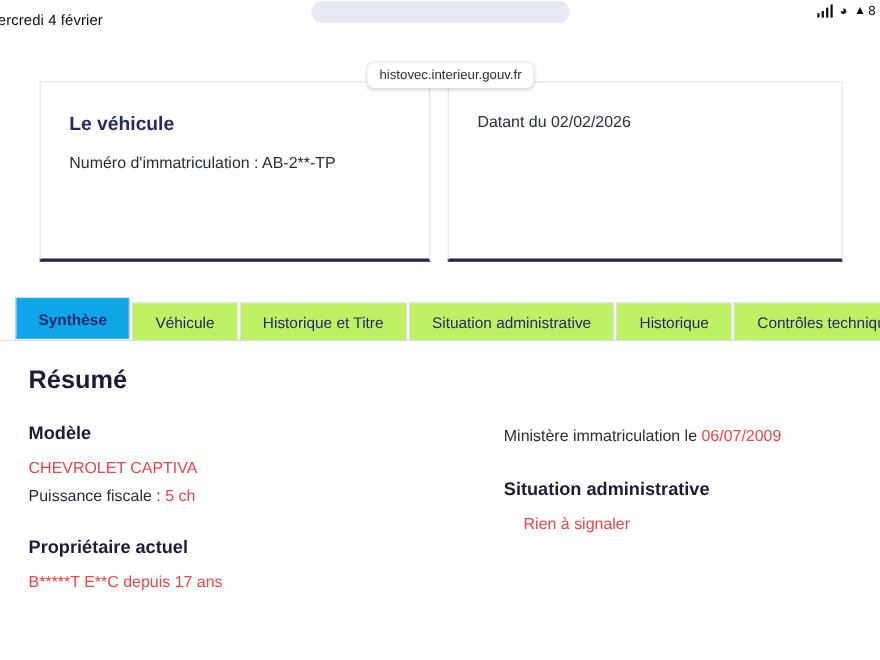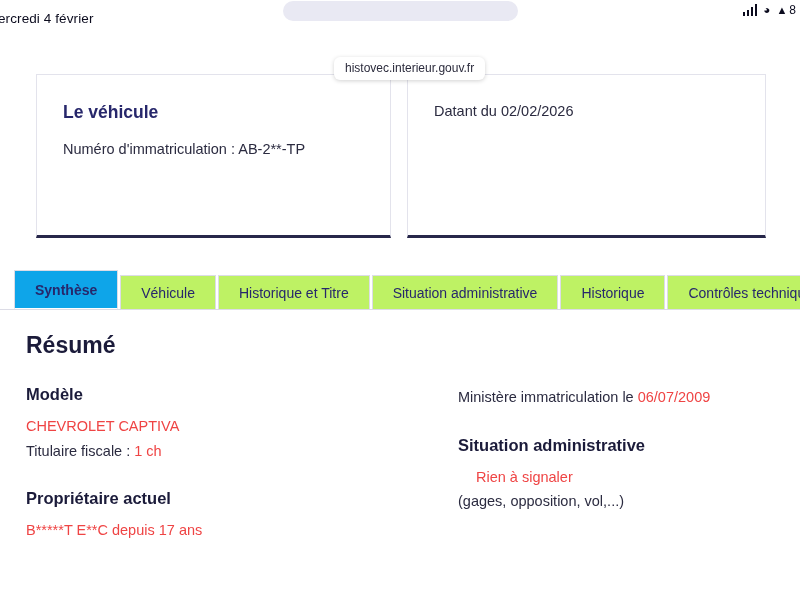--- a/index.html
+++ b/index.html
@@ -224,21 +224,21 @@
     <div class="grid">
 
       <div class="col left">
 
         <div class="block">
           <h3>Modèle</h3>
           <div class="line">
             <span class="lnk">CHEVROLET CAPTIVA</span>
           </div>
           <div class="line">
-            <span>Titulaire fiscale : </span><span class="lnk">1 ch</span>
+            <span>Puissance fiscale : </span><span class="lnk">5 ch</span>
           </div>
         </div>
 
         <div class="block">
           <h3>Propriétaire actuel</h3>
           <div class="line">
             <span class="lnk">B*****T E**C</span><span class="lnk"> depuis </span><span class="lnk">17 ans</span>
           </div>
         </div>
 
@@ -250,21 +250,20 @@
           <div class="line">
             <span>Ministère immatriculation le </span><span class="lnk">06/07/2009</span>
           </div>
         </div>
 
         <div class="block">
           <h3>Situation administrative</h3>
           <div class="line indent">
             <span class="lnk">Rien à signaler</span>
           </div>
-          <div class="line">(gages, opposition, vol,...)</div>
         </div>
 
       </div>
 
     </div>
   </div>
 
 </div>
 
 </body></html>

